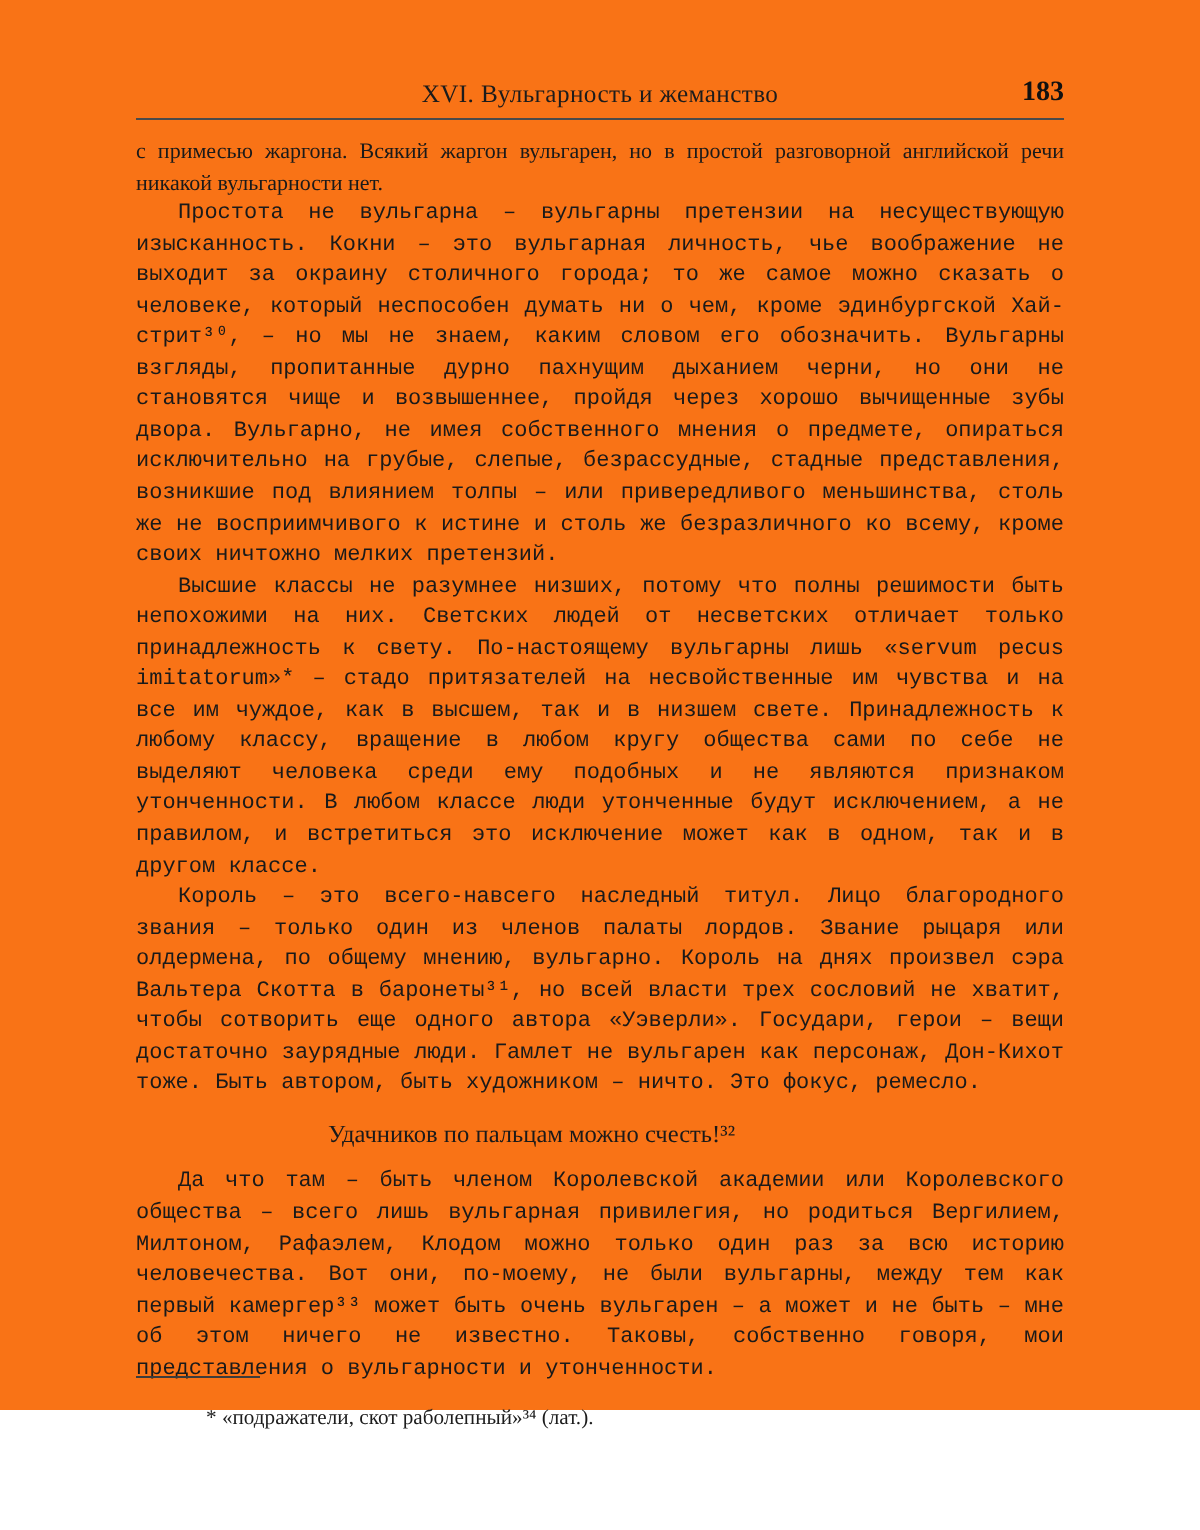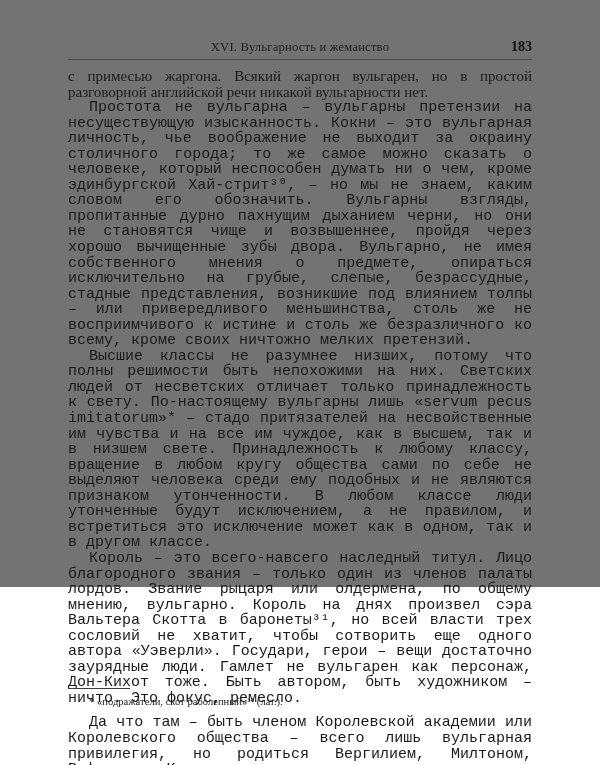--- a/index.html
+++ b/index.html
@@ -12,22 +12,22 @@
     height: 765px;
     font-family: "Liberation Serif", serif;
     color: #1a1a1a;
     position: relative;
     overflow: hidden;
   }
   .page {
     position: absolute;
     left: 0; top: 0;
     width: 600px;
-    height: 587px;
-    background: #737373;
+    height: 705px;
+    background: #f97316;
   }
   .content {
     position: absolute;
     left: 68px;
     top: 40px;
     width: 464px;
   }
   .header-row {
     display: flex;
     align-items: baseline;
@@ -51,21 +51,21 @@
     color: #111;
   }
   .rule {
     border: none;
     border-top: 1px solid #4a4a4a;
     margin: 4px 0 9px 0;
     height: 0;
   }
   p.body {
     margin: 0;
-    font-size: 15px;
+    font-size: 11px;
     line-height: 15.55px;
     text-align: justify;
     text-justify: inter-word;
     hyphens: manual;
     color: #1a1a1a;
   }
   p.indent {
     text-indent: 21px;
     font-family: Liberation Mono, monospace;
   }
@@ -87,21 +87,21 @@
   .footnote-rule {
     border: none;
     border-top: 1px solid #3c3c3c;
     width: 62px;
     margin: 0 0 6px 0;
   }
   .footnote {
     font-size: 10.6px;
     line-height: 13px;
     text-indent: 21px;
-    margin: 0;
+    margin: 14px;
     color: #1c1c1c;
   }
   .asterisk { font-size: 10.6px; }
 </style>
 </head>
 <body>
 
 <div class="page">
 
   <div class="content">
@@ -112,20 +112,21 @@
     </div>
 
     <hr class="rule">
 
     <p class="body">с примесью жаргона. Всякий жаргон вульгарен, но в простой разговорной английской речи никакой вульгарности нет.</p>
     <p class="body indent">Простота не вульгарна – вульгарны претензии на несуществующую изысканность. Кокни – это вульгарная личность, чье воображение не выходит за окраину столичного города; то же самое можно сказать о человеке, который неспособен думать ни о чем, кроме эдинбургской Хай-стрит³⁰, – но мы не знаем, каким словом его обозначить. Вульгарны взгляды, пропитанные дурно пахнущим дыханием черни, но они не становятся чище и возвышеннее, пройдя через хорошо вычищенные зубы двора. Вульгарно, не имея собственного мнения о предмете, опираться исключительно на грубые, слепые, безрассудные, стадные представления, возникшие под влиянием толпы – или привередливого меньшинства, столь же не восприимчивого к истине и столь же безразличного ко всему, кроме своих ничтожно мелких претензий.</p>
     <p class="body indent">Высшие классы не разумнее низших, потому что полны решимости быть непохожими на них. Светских людей от несветских отличает только принадлежность к свету. По-настоящему вульгарны лишь «servum pecus imitatorum»* – стадо притязателей на несвойственные им чувства и на все им чуждое, как в высшем, так и в низшем свете. Принадлежность к любому классу, вращение в любом кругу общества сами по себе не выделяют человека среди ему подобных и не являются признаком утонченности. В любом классе люди утонченные будут исключением, а не правилом, и встретиться это исключение может как в одном, так и в другом классе.</p>
     <p class="body indent">Король – это всего-навсего наследный титул. Лицо благородного звания – только один из членов палаты лордов. Звание рыцаря или олдермена, по общему мнению, вульгарно. Король на днях произвел сэра Вальтера Скотта в баронеты³¹, но всей власти трех сословий не хватит, чтобы сотворить еще одного автора «Уэверли». Государи, герои – вещи достаточно заурядные люди. Гамлет не вульгарен как персонаж, Дон-Кихот тоже. Быть автором, быть художником – ничто. Это фокус, ремесло.</p>
 
     <div class="verse">
+      <div>Удачников по пальцам можно счесть!³²</div>
     </div>
 
     <p class="body indent">Да что там – быть членом Королевской академии или Королевского общества – всего лишь вульгарная привилегия, но родиться Вергилием, Милтоном, Рафаэлем, Клодом можно только один раз за всю историю человечества. Вот они, по-моему, не были вульгарны, между тем как первый камергер³³ может быть очень вульгарен – а может и не быть – мне об этом ничего не известно. Таковы, собственно говоря, мои представления о вульгарности и утонченности.</p>
 
   </div>
 
   <div class="footnote-area">
     <hr class="footnote-rule">
     <p class="footnote">
       <span class="asterisk">*</span>

